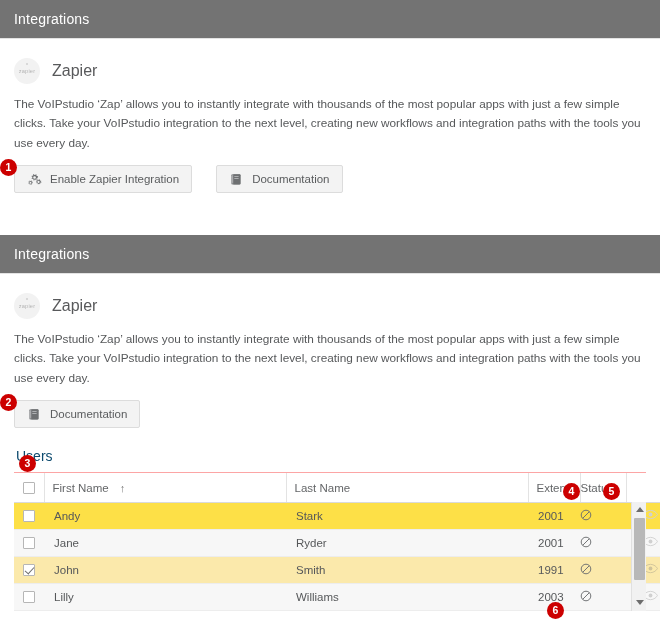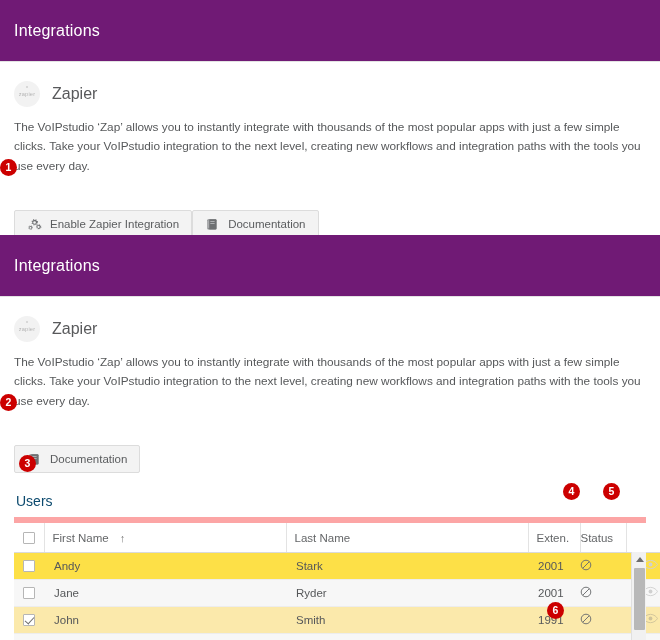--- a/index.html
+++ b/index.html
@@ -8,24 +8,24 @@
     width: 660px; height: 640px;
     background: #ffffff;
     font-family: "Liberation Sans", sans-serif;
     -webkit-font-smoothing: antialiased;
   }
   .page { position: relative; width: 660px; height: 640px; overflow: hidden; background:#fff; }
 
   
   .panel { position: absolute; left: 0; width: 660px; background: #ffffff; }
   .panel-header {
-    height: 61px;
-    background: #701a75;
+    height: 38px;
+    background: #737373;
     color: #ffffff;
-    font-size: 16px;
+    font-size: 14px;
     display: flex;
     align-items: center;
     padding-left: 14px;
     letter-spacing: .2px;
   }
   .panel-sep { height: 1px; background: #e3e3e3; width: 100%; }
   .panel-body { padding: 0 14px; }
 
   
   .brand-row { display: flex; align-items: center; height: 44px; margin-top: 10px; }
@@ -43,40 +43,40 @@
   }
   .brand-name { margin-left: 12px; font-size: 16px; color: #58595b; font-weight: 400; }
 
   
   .description {
     font-size: 11.8px; color: #56585a; line-height: 1.65;
     margin-top: 2px; max-width: 640px;
   }
 
   
-  .button-row { display: flex; align-items: center; margin-top: 34px; }
+  .button-row { display: flex; align-items: center; margin-top: 12px; gap: 24px; }
   .btn {
     display: inline-flex; align-items: center; gap: 8px;
     background: #f3f3f3;
     border: 1px solid #dcdcdc;
     border-radius: 2px;
     padding: 0 12px;
     height: 28px;
     font-size: 11.5px;
     color: #5a5c5e;
     cursor: pointer;
     white-space: nowrap;
   }
   .btn.focused { border-color: #48b9e8; box-shadow: 0 0 0 1px #48b9e8 inset; }
   .btn .ico { display: inline-flex; width: 15px; height: 15px; align-items: center; justify-content: center; }
 
   
   .users-title { font-size: 14px; color: #0c4a6e; margin: 20px 0 8px 2px; }
 
-  .table-wrap { position: relative; border-top: 6px solid #fca5a5; }
+  .table-wrap { position: relative; border-top: 1px solid #fca5a5; }
   table.users { width: 100%; border-collapse: collapse; table-layout: fixed; }
   table.users th, table.users td {
     font-weight: 400;
     font-size: 11.5px;
     color: #56585a;
     text-align: left;
     padding: 0;
     height: 27px;
     vertical-align: middle;
   }

